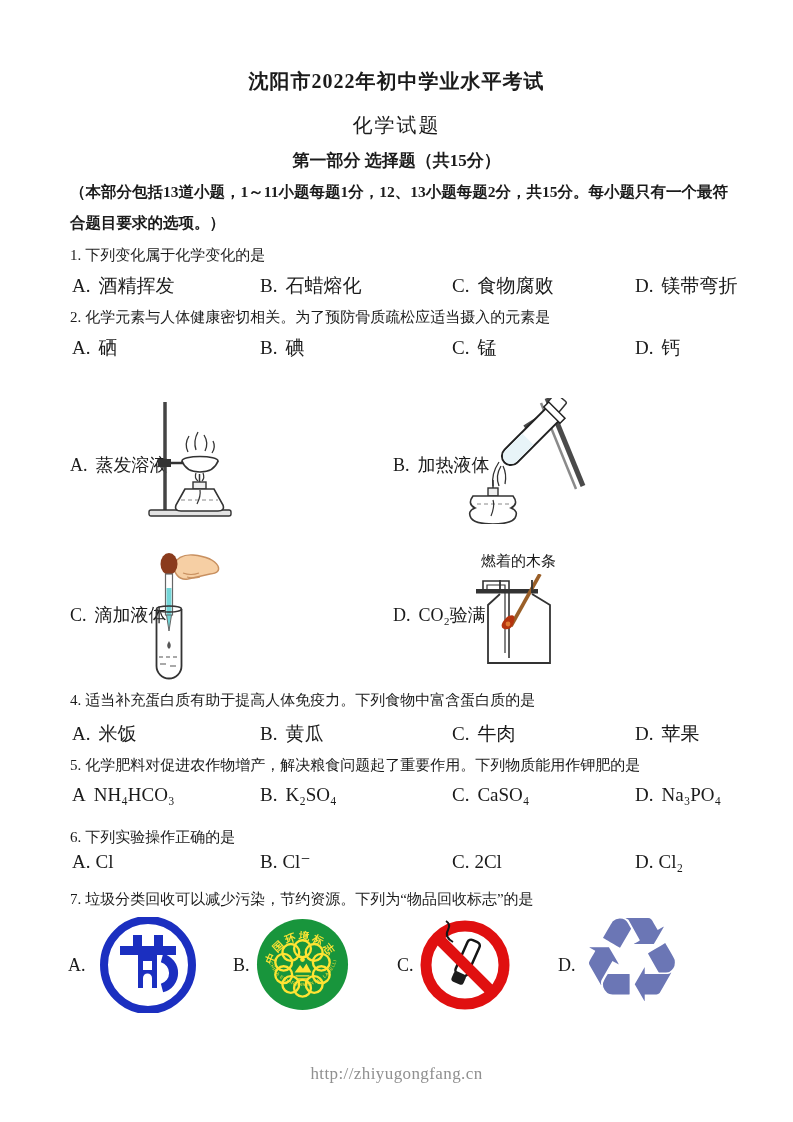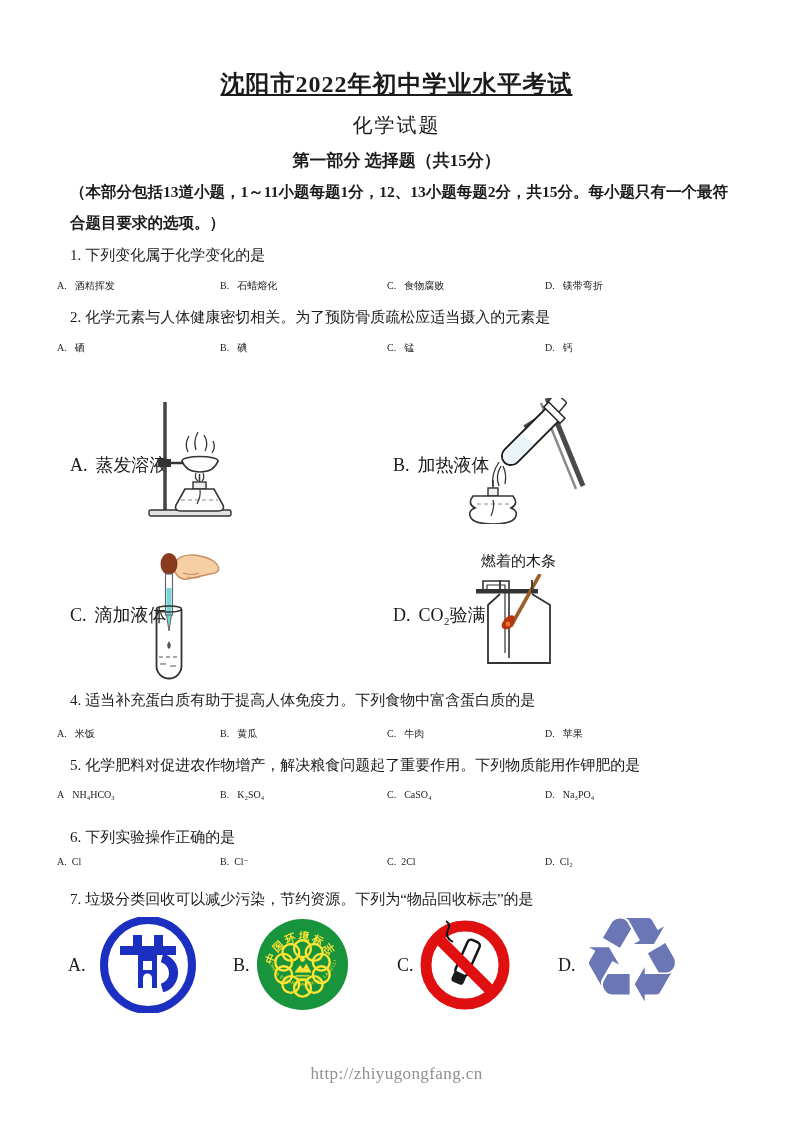--- a/index.html
+++ b/index.html
@@ -17,27 +17,27 @@
     --line-gray:#333;
   }
   html,body{margin:0;padding:0;background:#fff;}
   .page{
     position:relative; width:793px; height:1122px; background:#ffffff;
     font-family:"Liberation Serif","DejaVu Serif",serif; color:var(--ink);
     overflow:hidden;
   }
   .abs{position:absolute;}
   .center{left:0;width:100%;text-align:center;}
-  .title{top:68px;font-size:24px;font-weight:bold;letter-spacing:1px;text-decoration:underline;}
+  .title{top:68px;font-size:20px;font-weight:bold;letter-spacing:1px;}
   .subtitle{top:112px;font-size:20px;font-weight:normal;letter-spacing:2px;}
   .section-heading{top:149px;font-size:17px;font-weight:bold;}
   .instructions{top:176px;left:70px;width:658px;font-size:15.5px;font-weight:bold;line-height:31px;text-align:justify;}
   .stem{left:70px;width:680px;font-size:15px;line-height:20px;white-space:nowrap;}
   .stem .qnum{margin-right:4px;}
-  .opts{left:57px;width:700px;display:grid;grid-template-columns:163px 167px 158px auto;font-size:10px;line-height:20px;}
+  .opts{left:72px;width:700px;display:grid;grid-template-columns:163px 167px 158px auto;font-size:19px;line-height:20px;gap:25px;}
   .opt{white-space:nowrap;}
   .opt .olabel{margin-right:8px;}
   .q3label{font-size:18px;line-height:20px;white-space:nowrap;}
   .q3label .olabel{margin-right:8px;}
   .annotation{font-size:15px;line-height:18px;white-space:nowrap;font-family:Liberation Mono, monospace;}
   .footer{top:1064px;font-family:Liberation Serif, serif;font-size:17px;color:var(--footer-gray);letter-spacing:0.4px;}
   svg{display:block;}
   .sketch{stroke:var(--line-gray);fill:none;}
   .wb-f{fill:var(--water-blue);}
   .wb-s{stroke:var(--water-blue);fill:none;}

